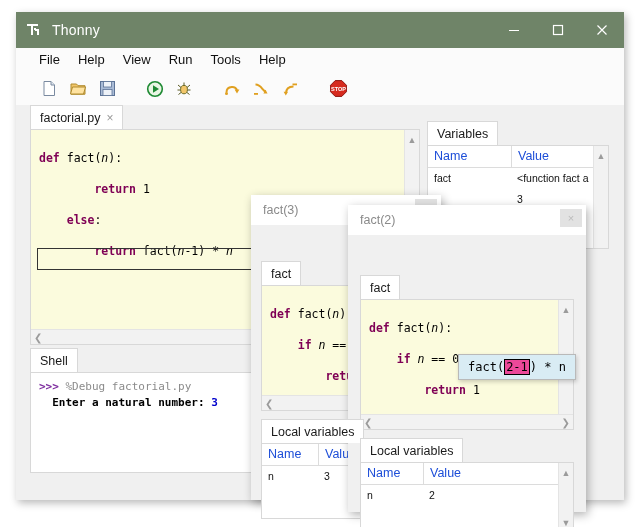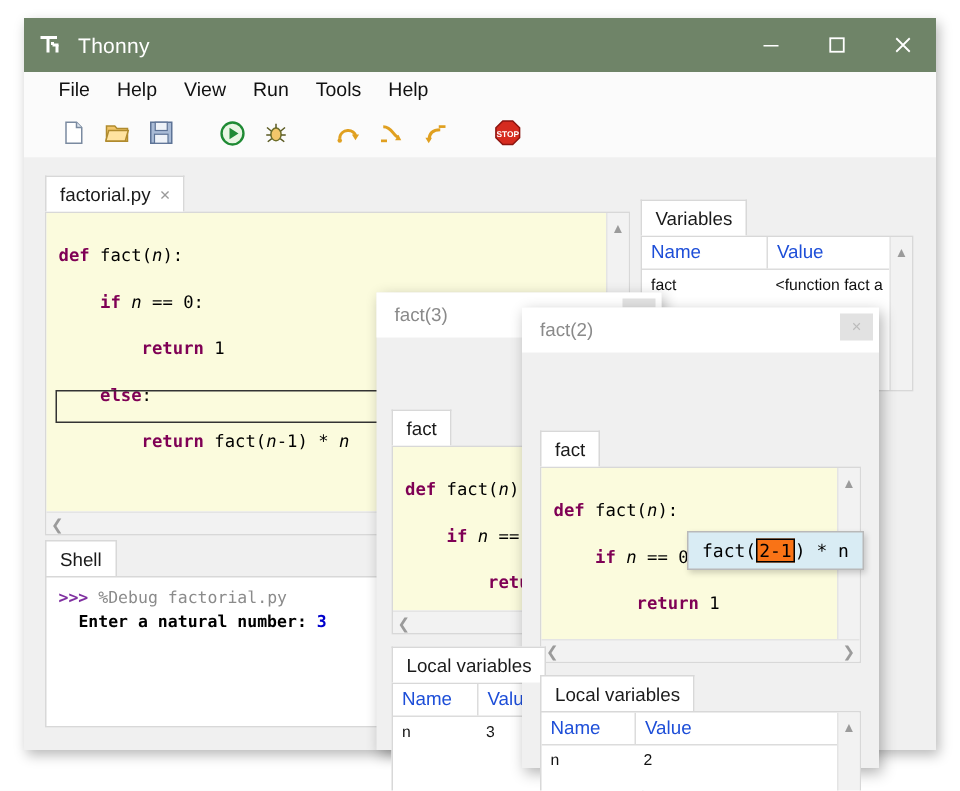--- a/index.html
+++ b/index.html
@@ -45,21 +45,21 @@
     padding-left: 22px; gap: 7px;
   }
   .tb-btn { width: 22px; height: 22px; display:flex; align-items:center; justify-content:center; }
   .tb-gap { width: 12px; }
 
   #work-area {
     position: relative; height: 395px; background: #f0f0f0;
   }
 
   
-  .tabstrip { height: 24px; display: flex; align-items: flex-end; margin-top: 12px; }
+  .tabstrip { height: 24px; display: flex; align-items: flex-end; }
   .tab {
     background: #ffffff; border: 1px solid #d8d8d8; border-bottom: none;
     height: 24px; padding: 0 9px; font-size: 12.5px; color: #1a1a1a;
     display: flex; align-items: center; gap: 6px; position: relative; z-index: 2;
   }
   .tab .close-x { color: #9a9a9a; font-size: 12px; line-height: 1; }
   .panel-body { border: 1px solid #d8d8d8; background: #ffffff; position: relative; }
 
   
   .codeview {
@@ -135,21 +135,21 @@
   .dlg-codeview {
     background: #fbfbdd; font-family: "DejaVu Sans Mono", monospace;
     font-size: 11.5px; line-height: 15.5px; position: relative; overflow: hidden;
     white-space: pre; padding-top: 5px;
   }
   .tooltip-eval {
     position: absolute; background: #d9ecf4; border: 1px solid #b9b9b9;
     font-family: "DejaVu Sans Mono", monospace; font-size: 12px; color: #000;
     padding: 5px 9px; box-shadow: 1px 2px 4px rgba(0,0,0,0.18); white-space: pre;
   }
-  .tooltip-eval .sel { background: #f97316; border: 1px solid #000; padding: 0 1px; text-align: center; }
+  .tooltip-eval .sel { background: #ec4899; border: 1px solid #000; padding: 0 1px; text-align: center; }
 
   
   #dlg-fact3 { left: 251px; top: 195px; width: 190px; height: 305px; }
   #d3-nb { position: absolute; left: 10px; top: 36px; width: 168px; height: 150px; }
   #d3-body { height: 126px; }
   #d3-code { position:absolute; left:0; top:0; right:0; bottom:15px; }
   #d3-lv { position: absolute; left: 10px; top: 194px; width: 168px; height: 100px; }
   #d3-lv-body { height: 76px; }
 
   
@@ -275,21 +275,20 @@
       <div id="editor-panel">
         <div class="tabstrip">
           <div class="tab">
             <span>factorial.py</span>
             <span class="close-x">×</span>
           </div>
         </div>
         <div class="panel-body" id="editor-body">
           <div class="codeview" id="editor-code">
 <div class="ln"><span class="kw">def</span> <span class="fn">fact</span>(<span class="var">n</span>):</div>
-<div class="ln">    <span class="kw">if</span> <span class="var">n</span> == <span class="num">0</span>:</div>
 <div class="ln">        <span class="kw">return</span> <span class="num">1</span></div>
 <div class="ln">    <span class="kw">else</span>:</div>
 <div class="ln">        <span class="kw">return</span> fact(<span class="var">n</span>-<span class="num">1</span>) * <span class="var">n</span></div>
 <div class="ln">&nbsp;</div>
 
 
             <div class="focus-frame" style="left:6px;top:118px;width:342px;height:22px;"></div>
           </div>
           <div class="vsb">
             <div class="sb-arrow sb-up">▲</div>

